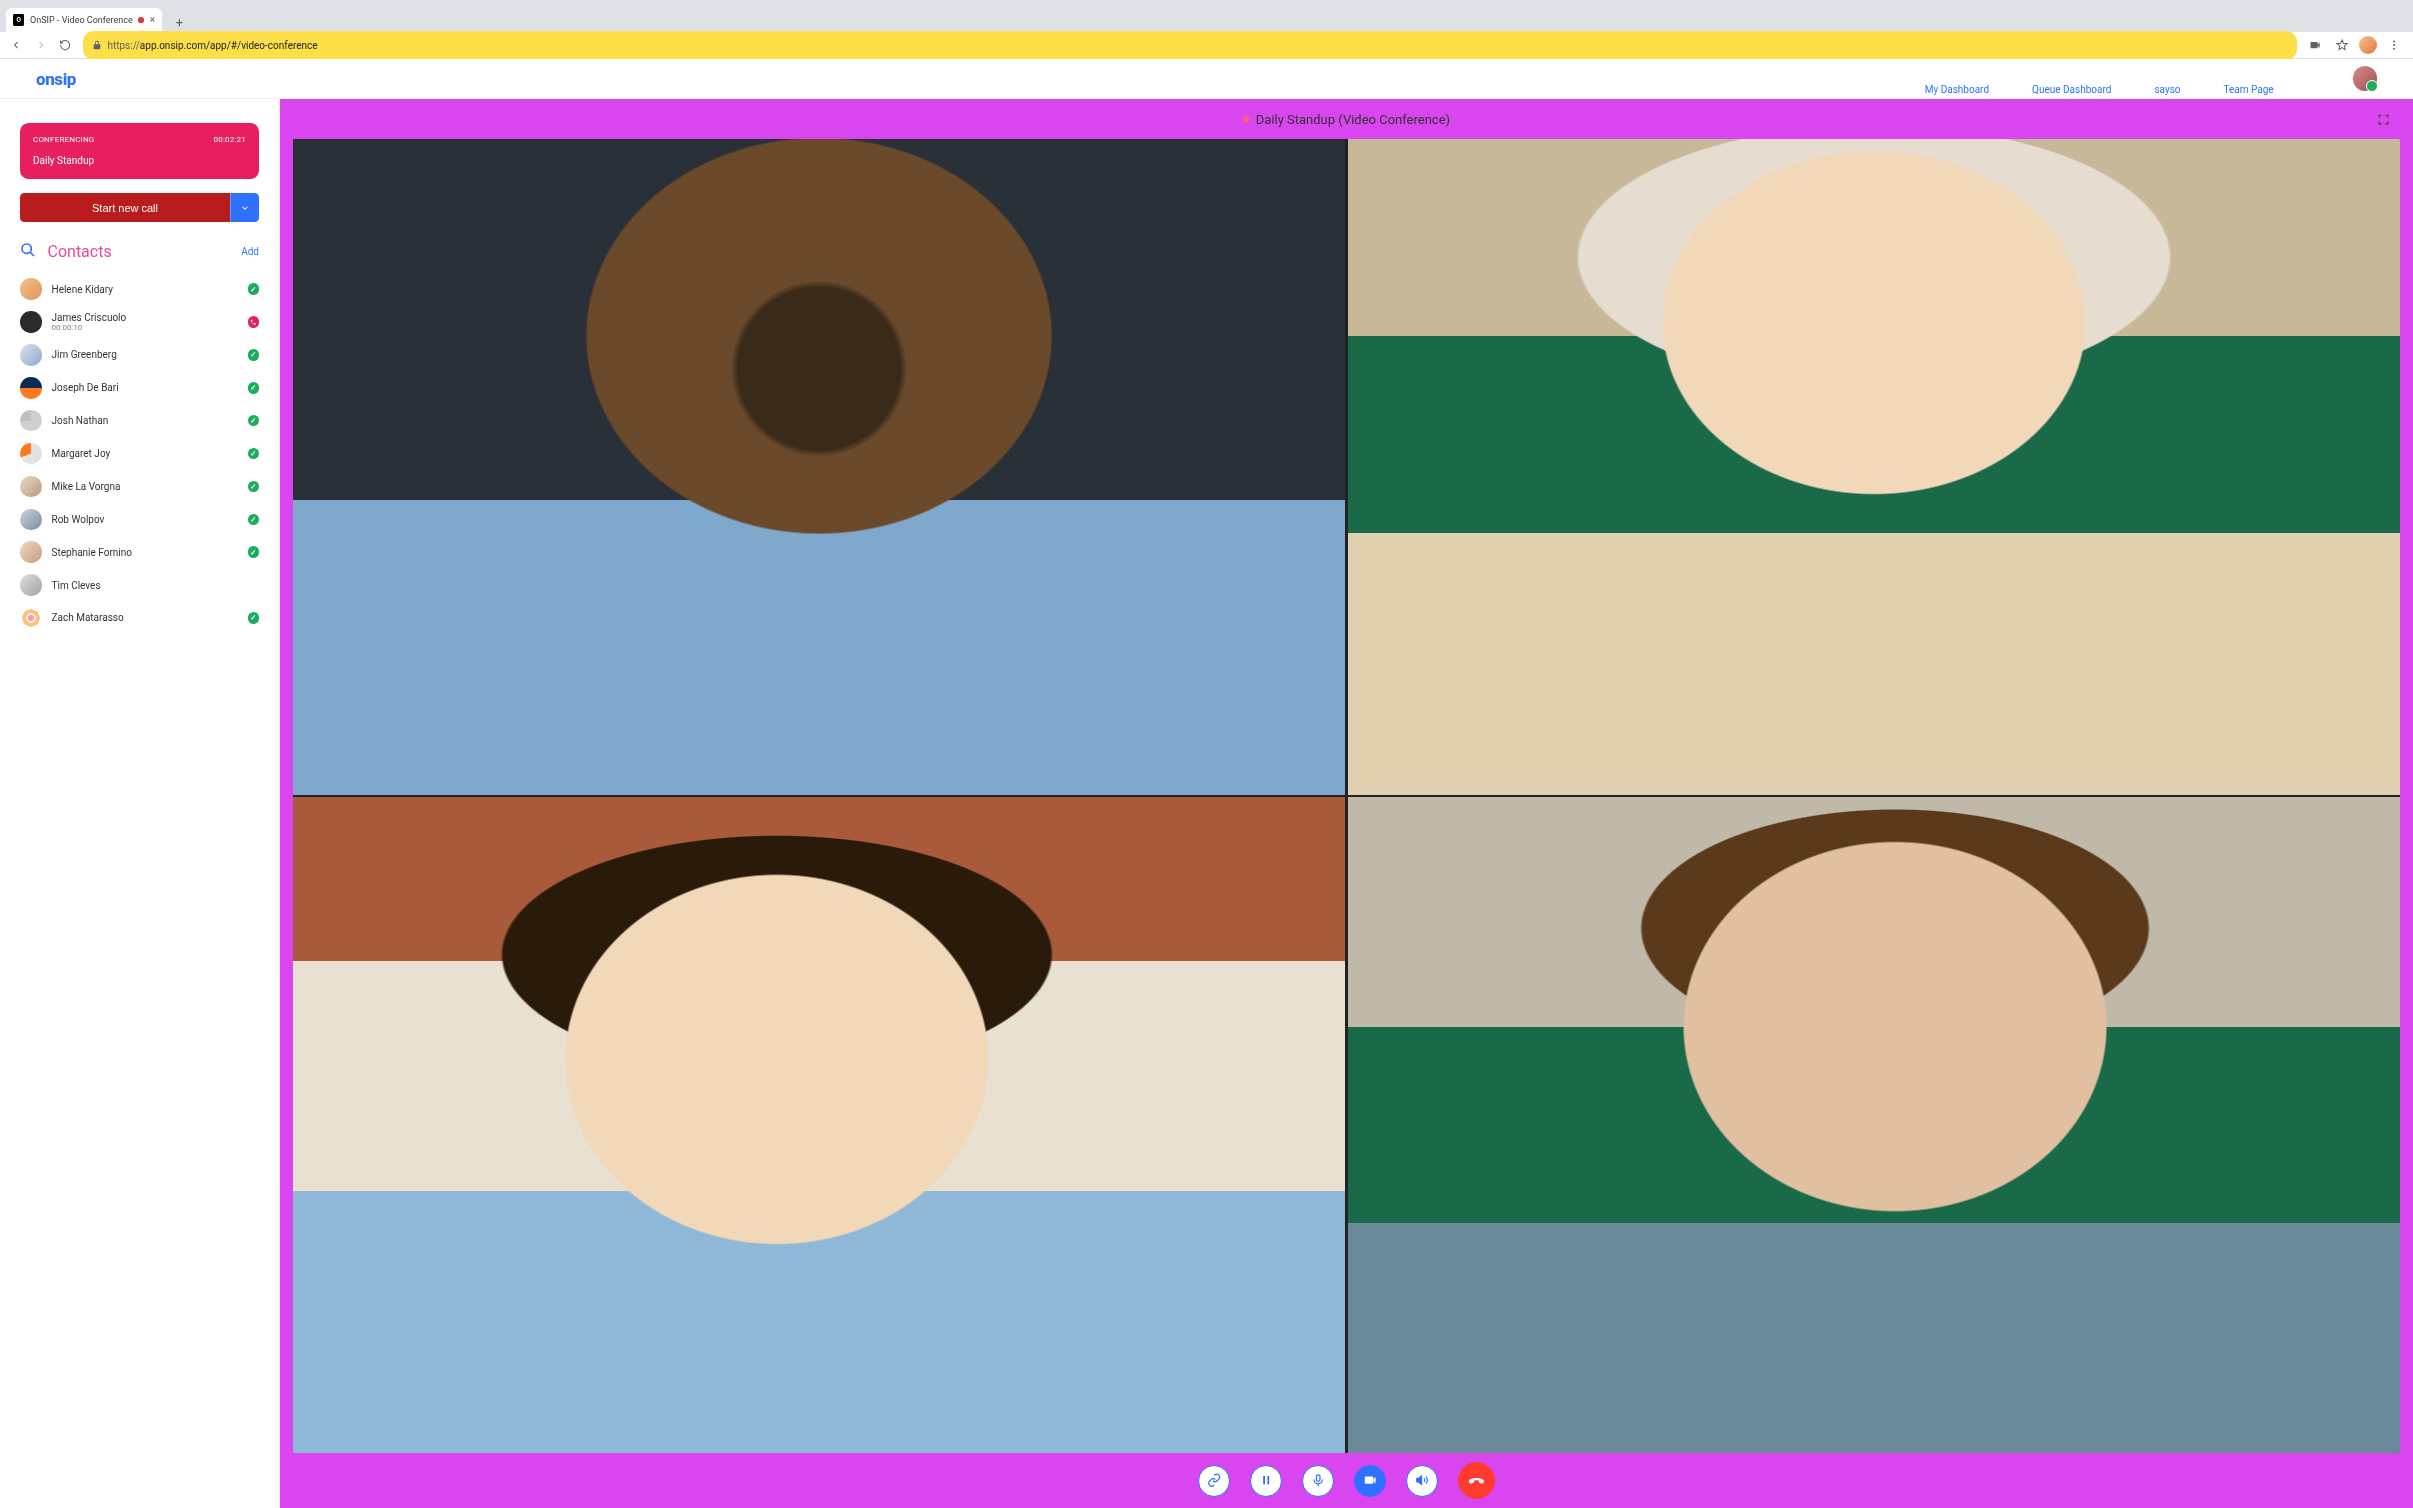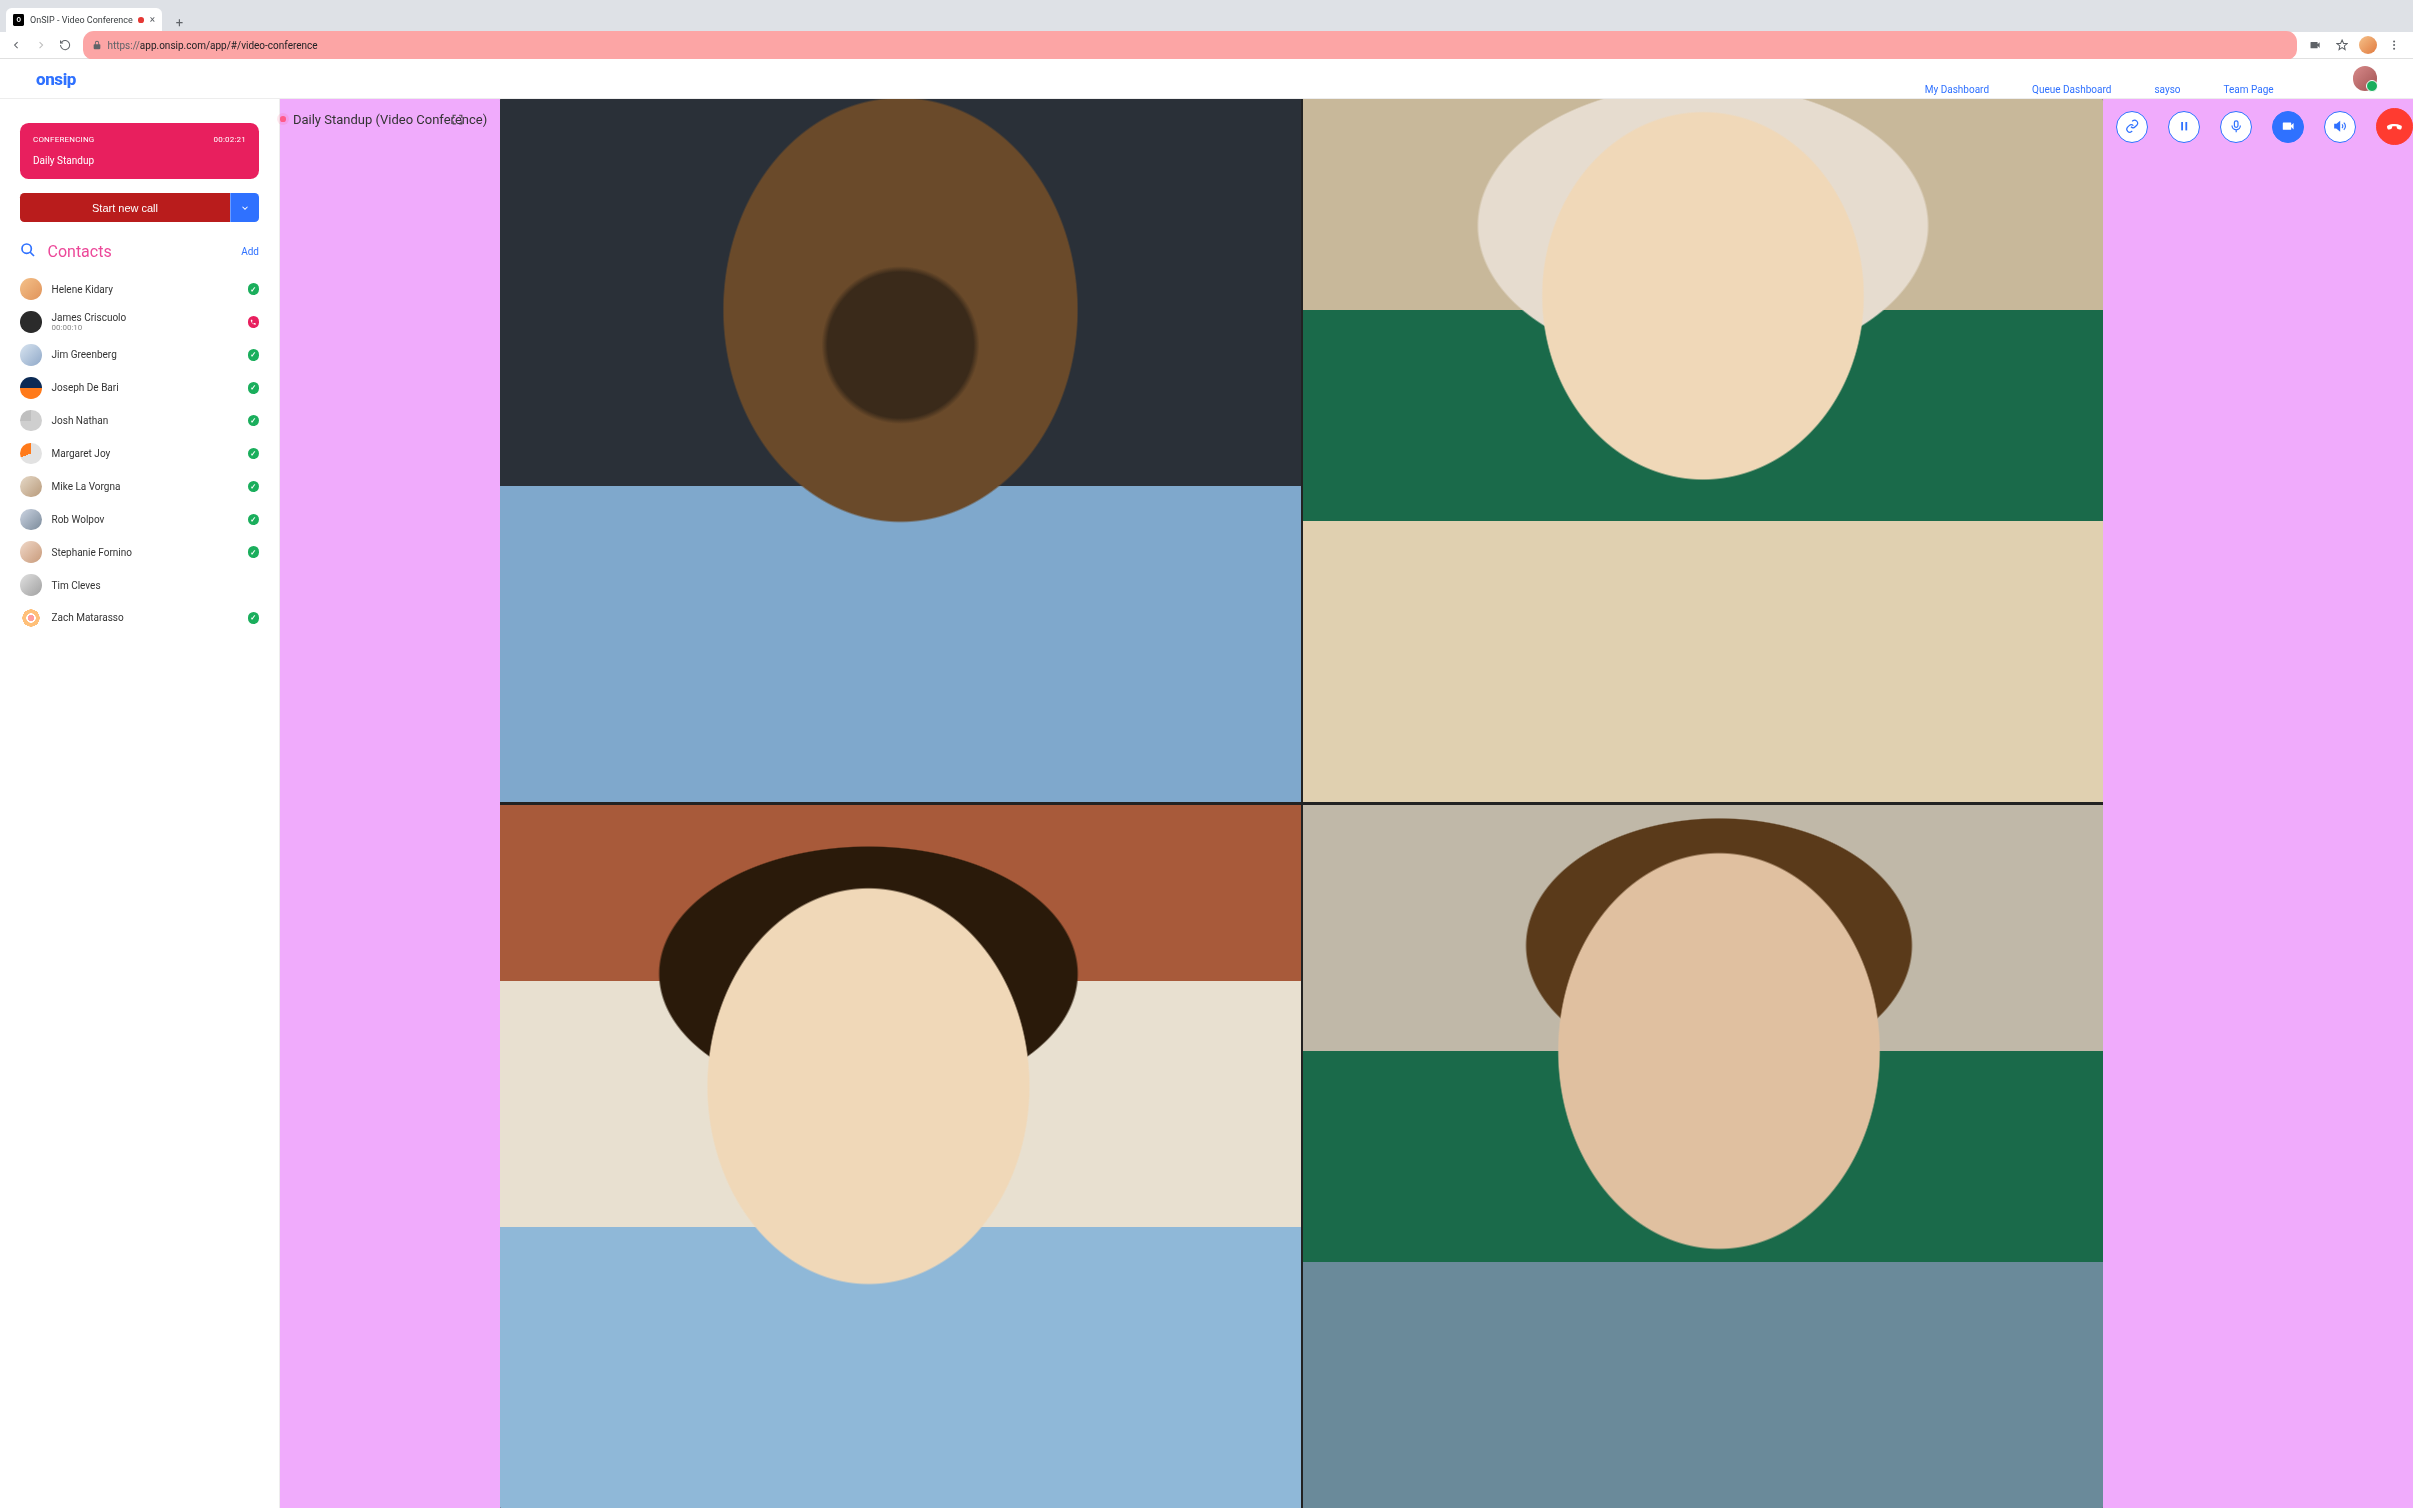--- a/index.html
+++ b/index.html
@@ -10,21 +10,21 @@
   .tab-strip { height: 32px; background: #dee1e6; display: flex; align-items: flex-end; padding: 4.3px 5.7px 0 5.7px; }
   .tab { background: #fff; border-radius: 5.7px 5.7px 0 0; height: 24.4px; min-width: 144px; display: flex; align-items: center; padding: 0 7.2px; font-size: 9px; color: #3c4043; gap:5.7px;}
   .tab .favicon { width:11.5px; height:11.5px; background:#000; color:#fff; display:flex;align-items:center;justify-content:center;font-size:6.5px;border-radius:1.4px;font-weight:700;}
   .tab .rec { width:5.7px;height:5.7px;border-radius:50%;background:#e53935;}
   .tab .close { margin-left:auto; color:#5f6368; font-size:10px; cursor:pointer;}
   .newtab { width:20px; height:20px; display:flex;align-items:center;justify-content:center;margin-left:7.2px;color:#5f6368;font-size:13px;cursor:pointer;border-radius:50%;}
   .toolbar { height: 27px; background:#fff; border-bottom:0.7px solid #e0e0e0; display:flex; align-items:center; padding:0 5.7px; gap:2.9px;}
   .tbtn { width:21.5px;height:21.5px;display:flex;align-items:center;justify-content:center;color:#5f6368;border-radius:50%;cursor:pointer;}
   .tbtn svg{width:12.2px;height:12.2px;}
   .tbtn.disabled{color:#bdbdbd;}
-  .omnibox { flex:1; height:29px; background:#fca5a5; border-radius:10.8px; display:flex; align-items:center; padding:0 8.6px; font-size:10px; color:#5f6368; gap:5.7px; margin:0 4.3px;}
+  .omnibox { flex:1; height:29px; background:#fde047; border-radius:10.8px; display:flex; align-items:center; padding:0 8.6px; font-size:10px; color:#5f6368; gap:5.7px; margin:0 4.3px;}
   .omnibox .url{color:#202124;}
   .omnibox .scheme{color:#5f6368;}
   .right-tools{display:flex;align-items:center;gap:5.7px;padding-right:2.9px;}
   .right-tools .avatar-sm{width:18.7px;height:18.7px;border-radius:50%;background:linear-gradient(135deg,#f6c189,#e07a3f);}
 
   
   .app { flex:1; background:#fff; display:flex; flex-direction:column; min-height:0;}
   .app-header { height:40px; display:flex; align-items:center; padding:0 36px; border-bottom:0.7px solid #ededed;}
   .logo { font-size:17px; font-weight:800; color:#2f71ff; letter-spacing:-0.4px;}
   .nav { margin-left:auto; display:flex; gap:43px; align-items:center;}
@@ -64,21 +64,21 @@
   .ava.c2{background:linear-gradient(135deg,#d8e4f0,#8fa8c8);}
   .ava.c3{background:linear-gradient(180deg,#0b2a55 50%,#ff7a1a 50%);}
   .ava.c4{background:conic-gradient(#cfcfcf 0 270deg,#bfbfbf 270deg 360deg);}
   .ava.c5{background:conic-gradient(#e2e2e2 0 250deg,#ff7a1a 250deg 360deg);}
   .ava.c6{background:linear-gradient(135deg,#e6d9c8,#b89a7a);}
   .ava.c7{background:linear-gradient(135deg,#ccd4e2,#7a8a9a);}
   .ava.c8{background:linear-gradient(135deg,#f0d8c8,#c89a7a);}
   .ava.c9{background:linear-gradient(135deg,#e0e0e0,#a0a0a0);}
   .ava.c10{background:radial-gradient(circle,#ff9e9e 20%,#fff 21% 30%,#ffc07a 31% 55%,#fff 56%);}
 
-  .main{flex:1;display:flex;flex-direction:row;min-width:0;background:#f0abfc; position:relative;}
+  .main{flex:1;display:flex;flex-direction:column;min-width:0;background:#d946ef; position:relative;}
   .conf-header{height:40px;display:flex;align-items:center;justify-content:center;position:relative;}
   .conf-header .title-row{display:flex;align-items:center;gap:7.2px;}
   .conf-header .live-dot{width:5.7px;height:5.7px;border-radius:50%;background:#ff5a8a;box-shadow:0 0 0 2.9px rgba(255,90,138,.15);}
   .conf-header h3{font-size:13px;font-weight:400;color:#333;}
   .fullscreen-btn{position:absolute;right:20px;top:10px;width:20px;height:20px;display:flex;align-items:center;justify-content:center;cursor:pointer;color:#444;}
 
   .grid{flex:1;margin:0 13px;display:grid;grid-template-columns:1fr 1fr;grid-template-rows:1fr 1fr;gap:2.2px;background:#222;border-radius:1.4px;overflow:hidden;min-height:0;}
 
   .tile{background:#555;position:relative;overflow:hidden;}
   .tile .composite{position:absolute;inset:0;}

